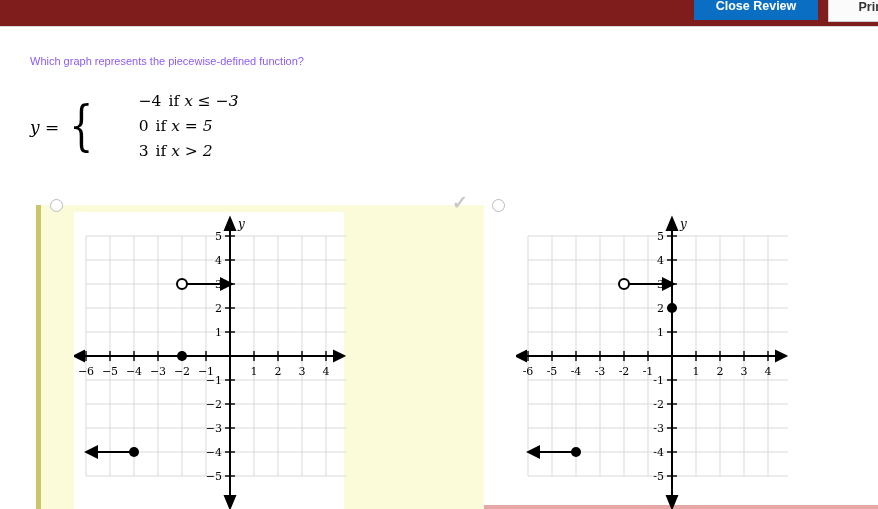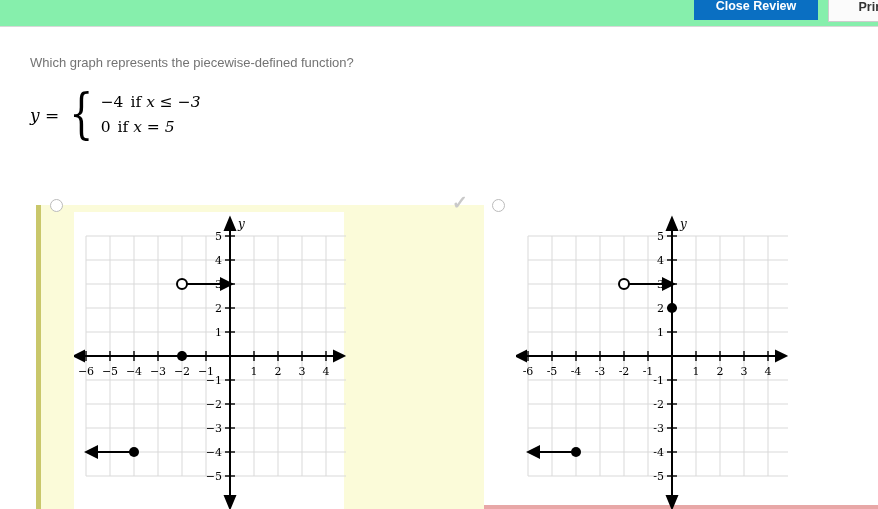--- a/index.html
+++ b/index.html
@@ -14,21 +14,21 @@
     height: 509px;
     overflow: hidden;
     background: #ffffff;
   }
   
   .topbar {
     position: absolute;
     top: 0; left: 0;
     width: 878px;
     height: 26px;
-    background: #86efac;
+    background: #7f1d1d;
     border-bottom: 1px solid #d8d8d8;
   }
   .btn-close-review {
     position: absolute;
     top: -8px;
     left: 694px;
     width: 124px;
     height: 28px;
     background: #0a6fc2;
     color: #ffffff;
@@ -63,22 +63,22 @@
     position: absolute;
     top: 27px; left: 0;
     width: 878px;
     height: 482px;
     background: #ffffff;
   }
   .question-text {
     position: absolute;
     top: 28px;
     left: 30px;
-    font-size: 13px;
-    color: #737373;
+    font-size: 11px;
+    color: #8b5cf6;
   }
   
   .equation {
     position: absolute;
     top: 62px;
     left: 30px;
     display: flex;
     align-items: center;
     font-family: "DejaVu Serif", serif;
     color: #000000;
@@ -95,20 +95,21 @@
     transform: scaleX(0.7);
     margin-right: 2px;
     margin-top: -2px;
   }
   .cases {
     display: flex;
     flex-direction: column;
     justify-content: center;
     font-size: 15.5px;
     line-height: 25px;
+    margin-left: 38px;
   }
   .case-row { white-space: nowrap; }
   .num { font-family: "DejaVu Serif", serif; }
   .ital { font-style: italic; }
   .ifword { font-style: normal; margin: 0 5px 0 7px; }
   
   .panel {
     position: absolute;
     top: 178px;
     height: 304px;
@@ -183,20 +184,23 @@
 
     <div class="equation">
       <span class="eq-lhs">y =</span>
       <span class="brace">{</span>
       <span class="cases">
         <span class="case-row">
           <span class="num">−4</span><span class="ifword">if</span><span class="ital">x ≤ −3</span>
         </span>
         <span class="case-row">
           <span class="num">0</span><span class="ifword">if</span><span class="ital">x = 5</span>
+        </span>
+        <span class="case-row">
+          <span class="num">3</span><span class="ifword">if</span><span class="ital">x &gt; 2</span>
         </span>
       </span>
     </div>
 
     <div class="panel panel-a"></div>
     <div class="graph-white-bg"></div>
     <div class="radio radio-a"></div>
     <div class="checkmark">✓</div>
 
     <div class="panel panel-b"></div>

